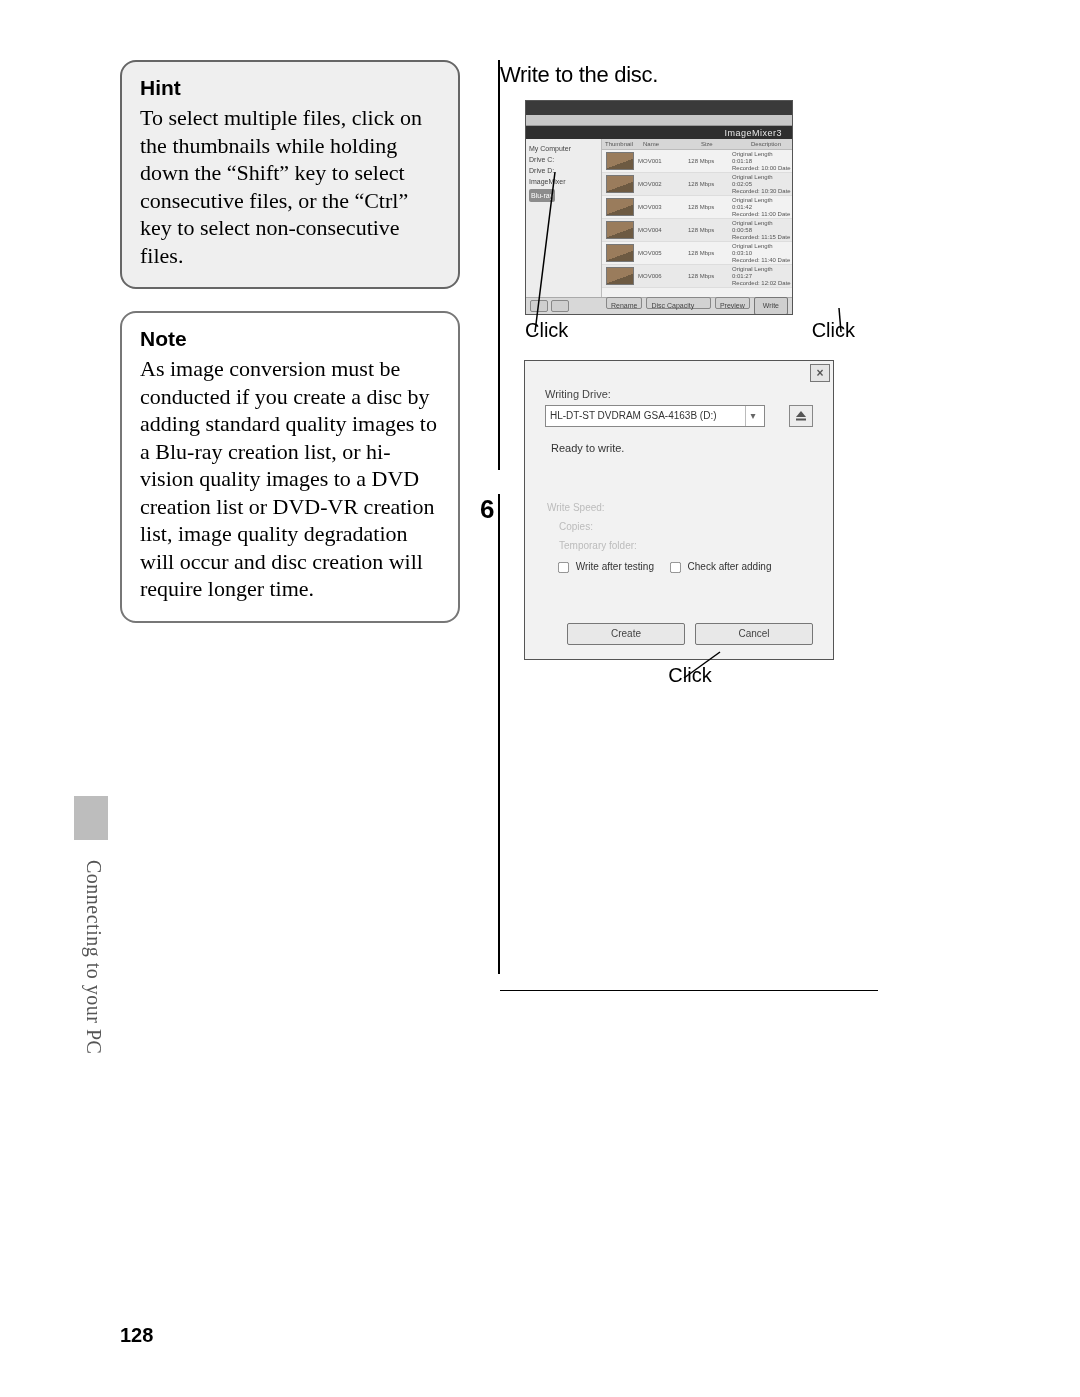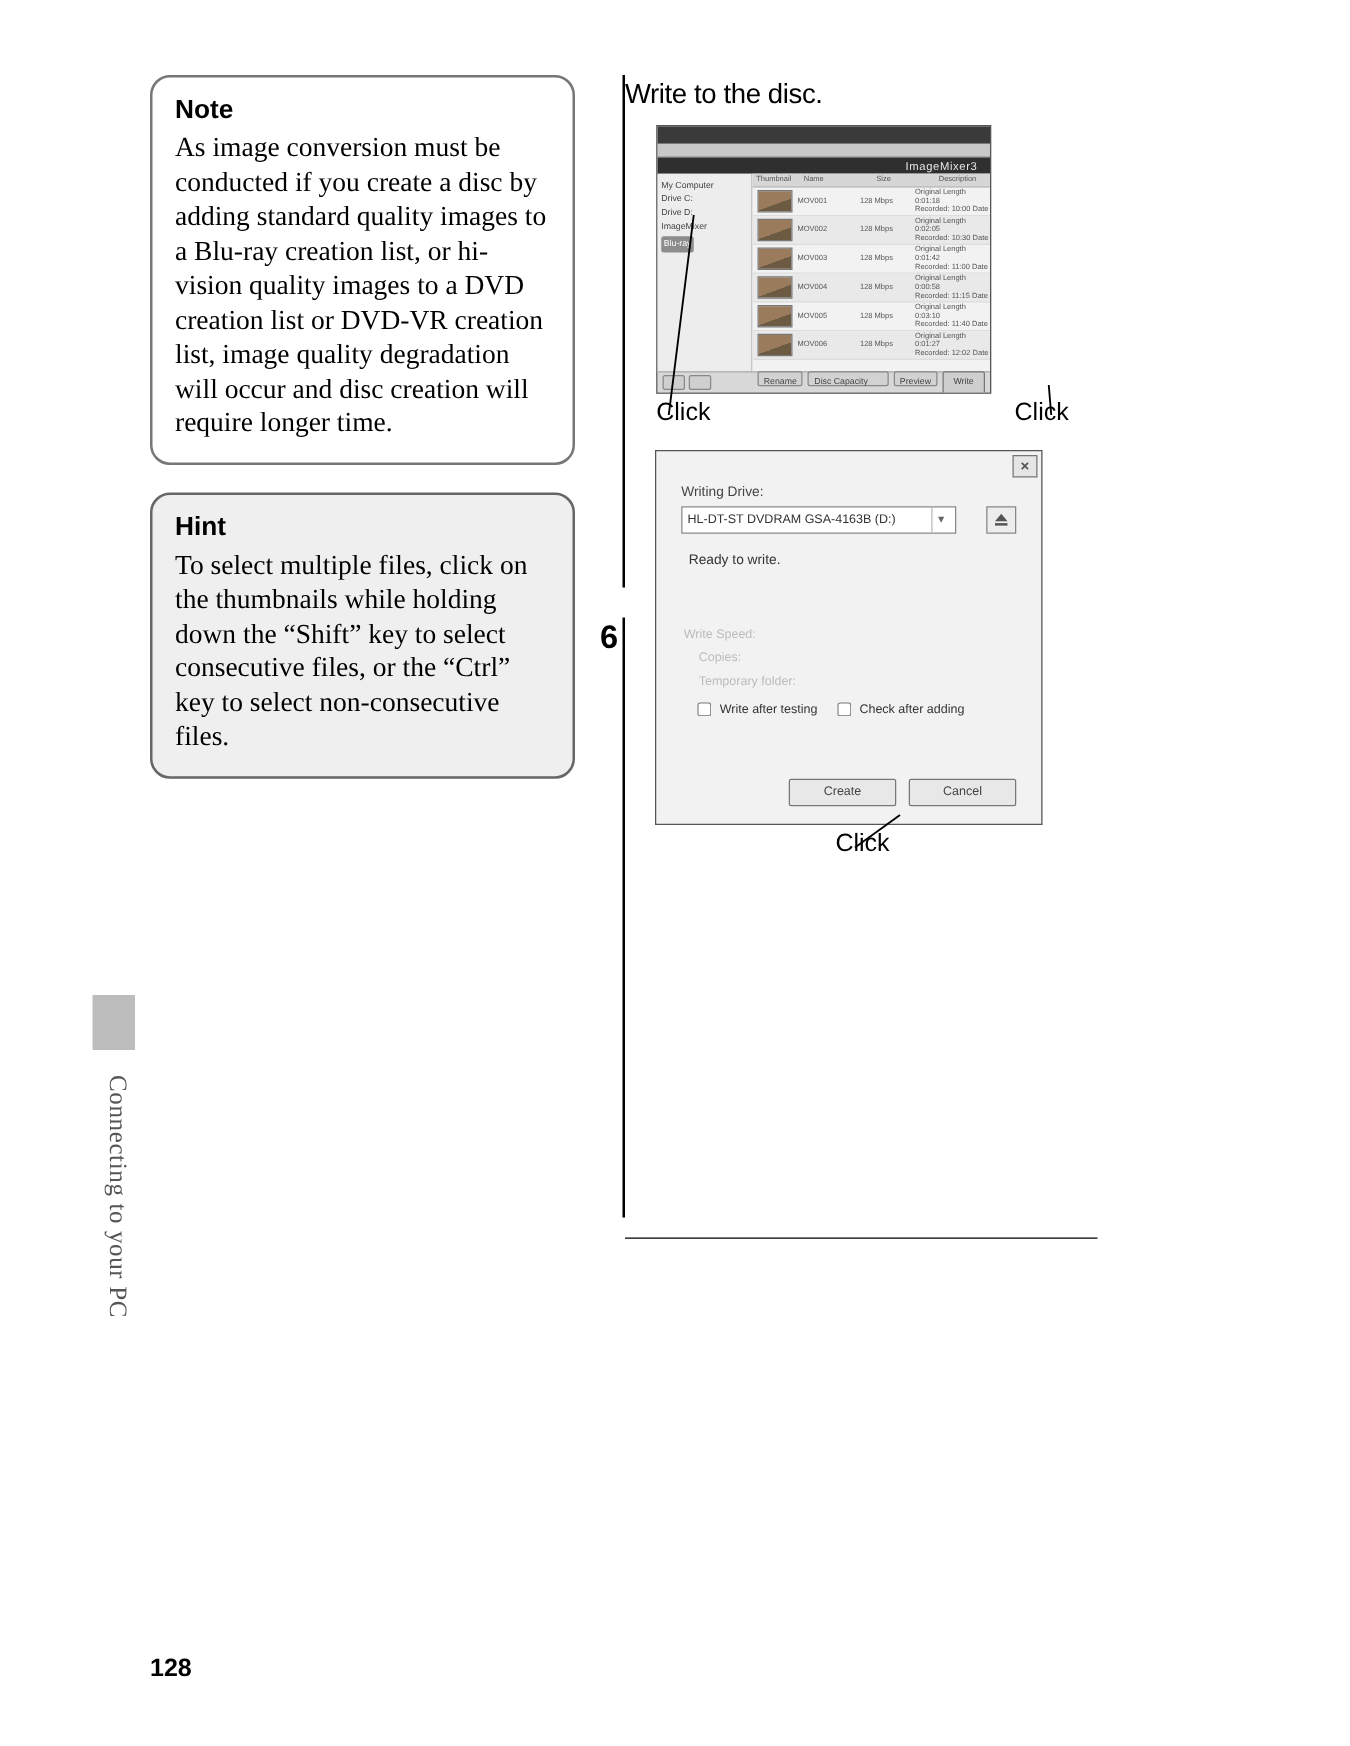--- a/index.html
+++ b/index.html
@@ -309,21 +309,21 @@
     gap: 10px;
   }
   .fig2 .btn {
     min-width: 64px;
     height: 20px;
     border: 1px solid #777;
     background: #e8e8e8;
     font: 10px/20px Arial, sans-serif;
     text-align: center;
     border-radius: 2px;
-    padding: 0 10px;
+    padding: 0 26px;
   }
   .click-center {
     text-align: center;
     font-family: Arial, Helvetica, sans-serif;
     font-size: 20px;
     margin: 4px 0 10px 0;
   }
   .fig2 .lead {
     position: absolute;
     pointer-events: none;
@@ -376,27 +376,27 @@
     height: 1px;
     background: #000;
   }
 </style>
 </head>
 <body>
 
 <div class="page">
 
   <div class="col col-left">
+    <div class="callout hint">
+      <div class="callout-title">Hint</div>
+      <div class="callout-body">To select multiple files, click on the thumbnails while holding down the “Shift” key to select consecutive files, or the “Ctrl” key to select non-consecutive files.</div>
+    </div>
     <div class="callout">
       <div class="callout-title">Note</div>
       <div class="callout-body">As image conversion must be conducted if you create a disc by adding standard quality images to a Blu-ray creation list, or hi-vision quality images to a DVD creation list or DVD-VR creation list, image quality degradation will occur and disc creation will require longer time.</div>
-    </div>
-    <div class="callout hint">
-      <div class="callout-title">Hint</div>
-      <div class="callout-body">To select multiple files, click on the thumbnails while holding down the “Shift” key to select consecutive files, or the “Ctrl” key to select non-consecutive files.</div>
     </div>
   </div>
 
   <div class="vr-upper"></div>
 
   <div class="col col-right">
     <div class="step-heading">Write to the disc.</div>
 
     <div class="fig1">
       <div class="window">

